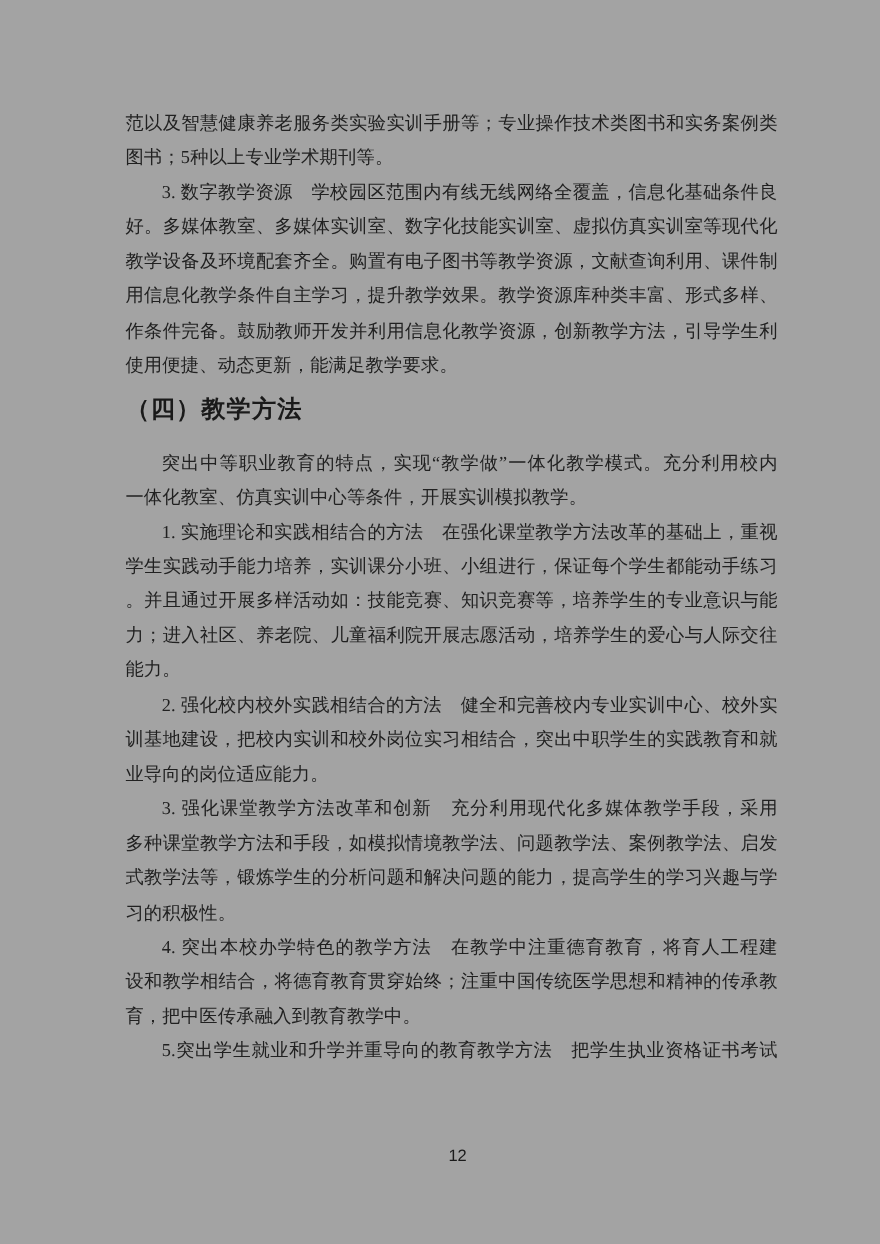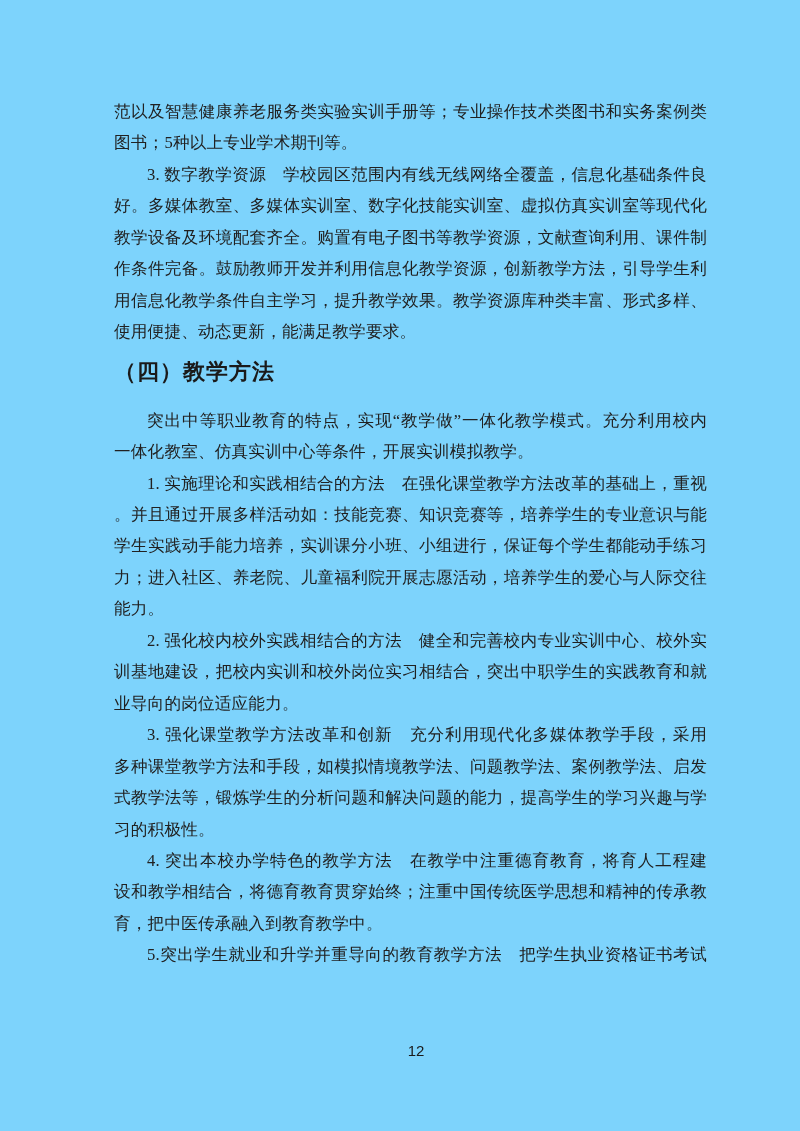--- a/index.html
+++ b/index.html
@@ -4,21 +4,21 @@
 <style>
   html, body {
     margin: 0;
     padding: 0;
     background: #ffffff;
   }
   .page {
     position: relative;
     width: 800px;
     height: 1131px;
-    background: #7dd3fc;
+    background: #a3a3a3;
     overflow: hidden;
     color: #212121;
     font-family: "Liberation Serif", "DejaVu Serif", serif;
   }
   .doc-body {
     position: absolute;
     left: 114px;
     top: 96px;
     width: 593px;
   }
@@ -68,33 +68,33 @@
 <div class="page">
   <div class="doc-body">
       <div class="para">
         <div class="line">范以及智慧健康养老服务类实验实训手册等；专业操作技术类图书和实务案例类</div>
         <div class="line last">图书；5种以上专业学术期刊等。</div>
       </div>
       <div class="para">
         <div class="line indent">3. 数字教学资源　学校园区范围内有线无线网络全覆盖，信息化基础条件良</div>
         <div class="line">好。多媒体教室、多媒体实训室、数字化技能实训室、虚拟仿真实训室等现代化</div>
         <div class="line">教学设备及环境配套齐全。购置有电子图书等教学资源，文献查询利用、课件制</div>
+        <div class="line">用信息化教学条件自主学习，提升教学效果。教学资源库种类丰富、形式多样、</div>
         <div class="line">作条件完备。鼓励教师开发并利用信息化教学资源，创新教学方法，引导学生利</div>
-        <div class="line">用信息化教学条件自主学习，提升教学效果。教学资源库种类丰富、形式多样、</div>
         <div class="line last">使用便捷、动态更新，能满足教学要求。</div>
       </div>
       <div class="heading">（四）教学方法</div>
       <div class="para">
         <div class="line indent">突出中等职业教育的特点，实现“教学做”一体化教学模式。充分利用校内</div>
         <div class="line last">一体化教室、仿真实训中心等条件，开展实训模拟教学。</div>
       </div>
       <div class="para">
         <div class="line indent">1. 实施理论和实践相结合的方法　在强化课堂教学方法改革的基础上，重视</div>
+        <div class="line">学生实践动手能力培养，实训课分小班、小组进行，保证每个学生都能动手练习</div>
         <div class="line">。并且通过开展多样活动如：技能竞赛、知识竞赛等，培养学生的专业意识与能</div>
-        <div class="line">学生实践动手能力培养，实训课分小班、小组进行，保证每个学生都能动手练习</div>
         <div class="line">力；进入社区、养老院、儿童福利院开展志愿活动，培养学生的爱心与人际交往</div>
         <div class="line last">能力。</div>
       </div>
       <div class="para">
         <div class="line indent">2. 强化校内校外实践相结合的方法　健全和完善校内专业实训中心、校外实</div>
         <div class="line">训基地建设，把校内实训和校外岗位实习相结合，突出中职学生的实践教育和就</div>
         <div class="line last">业导向的岗位适应能力。</div>
       </div>
       <div class="para">
         <div class="line indent">3.  强化课堂教学方法改革和创新　充分利用现代化多媒体教学手段，采用</div>

